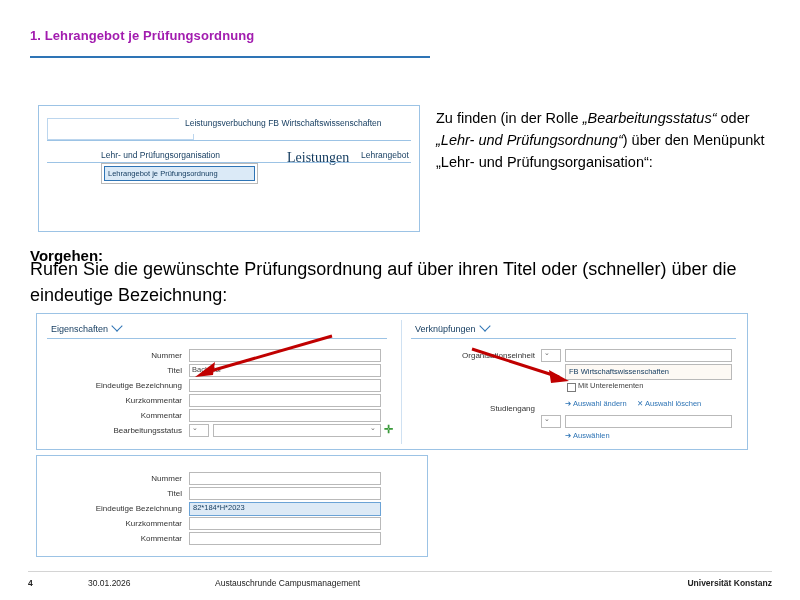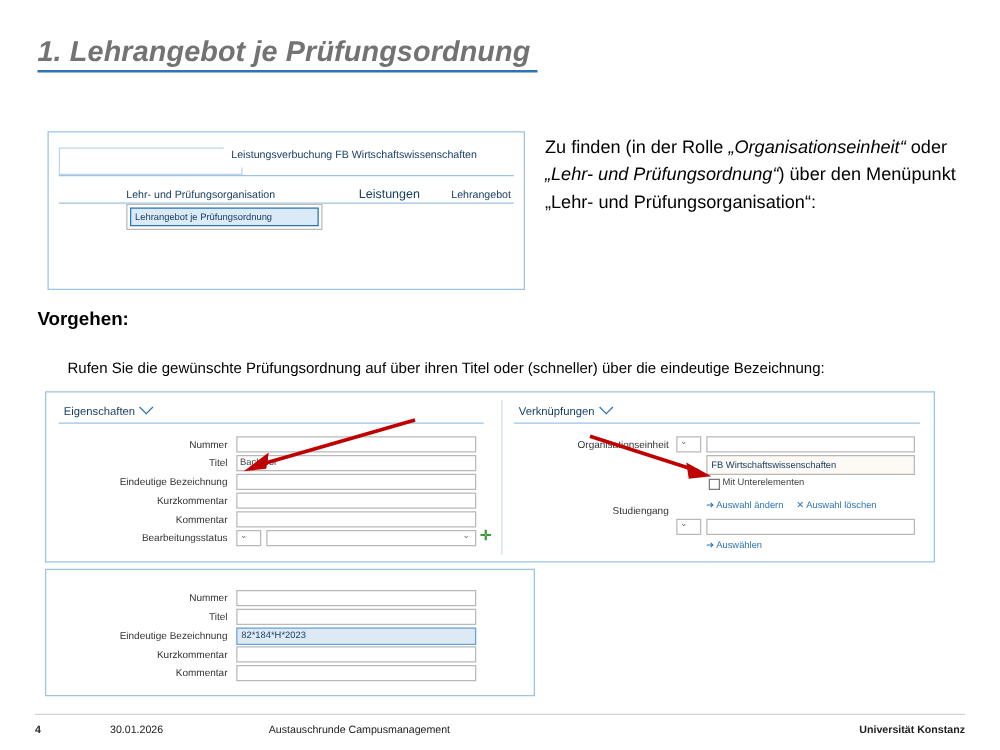--- a/index.html
+++ b/index.html
@@ -1,44 +1,44 @@
 <!DOCTYPE html>
 <html><head>
 <meta charset="utf-8">
 <style>
   html,body{margin:0;padding:0;}
   body{width:800px;height:600px;background:#ffffff;font-family:"Liberation Sans",sans-serif;color:#000;overflow:hidden;position:relative;}
   .slide{position:absolute;left:0;top:0;width:800px;height:600px;}
 
   
-  .title{position:absolute;left:30px;top:28px;font-size:23px;font-weight:bold;color:#737373;letter-spacing:0.1px;font-style:italic;}
+  .title{position:absolute;left:30px;top:28px;font-size:13px;font-weight:bold;color:#a21caf;letter-spacing:0.1px;}
   .title-rule{position:absolute;left:30px;top:56px;width:400px;height:2px;background:#2e74b5;}
   .subtitle{position:absolute;left:55px;top:62px;font-size:15px;color:#2e74b5;}
 
   
   .shot1{position:absolute;left:38px;top:105px;width:380px;height:125px;border:1px solid #9cc3e5;background:#ffffff;}
   .shot1 .whitebox{position:absolute;left:8px;top:12px;width:145px;height:20px;border:1px solid #bcd6ee;background:#fff;}
   .shot1 .headerbar{position:absolute;left:140px;top:10px;width:232px;height:18px;background:#ffffff;}
   .shot1 .headerbar-txt{position:absolute;left:146px;top:12px;font-size:8.5px;color:#123a5e;}
   .shot1 .rule{position:absolute;left:8px;top:34px;width:364px;height:1px;background:#9cc3e5;}
   .shot1 .nav-a{position:absolute;left:62px;top:44px;font-size:8.5px;color:#123a5e;}
-  .shot1 .nav-b{position:absolute;left:248px;top:44px;font-size:10px;color:#123a5e;}
+  .shot1 .nav-b{position:absolute;left:248px;top:44px;font-size:14px;color:#123a5e;font-family:Liberation Serif, serif;}
   .shot1 .nav-c{position:absolute;left:322px;top:44px;font-size:8.5px;color:#123a5e;}
   .shot1 .rule2{position:absolute;left:8px;top:56px;width:364px;height:1px;background:#9cc3e5;}
   .shot1 .menu{position:absolute;left:62px;top:57px;width:155px;background:#ffffff;border:1px solid #b9b9b9;}
   .shot1 .menu-item{font-size:7.5px;color:#123a5e;padding:3px 4px;line-height:1.25;}
   .shot1 .menu-item.sel{background:#dbeaf7;border:1px solid #2e74b5;margin:2px;padding:2px 3px;}
 
   
   .rtext{position:absolute;left:436px;top:108px;width:338px;font-size:14.5px;line-height:1.5;color:#000;}
   .rtext i{font-style:italic;}
 
   
   .vorgehen{position:absolute;left:30px;top:247px;font-size:15px;font-weight:bold;}
-  .vtext{position:absolute;left:30px;top:286px;width:740px;font-size:12px;line-height:1.45;margin-left:24px;}
+  .vtext{position:absolute;left:30px;top:256px;width:740px;font-size:18px;line-height:1.45;}
 
   
   .shot2{position:absolute;left:36px;top:313px;width:710px;height:135px;border:1px solid #9cc3e5;background:#ffffff;}
   .panel-title{position:absolute;font-size:9px;color:#123a5e;}
   .chev{display:inline-block;width:7px;height:7px;border-right:1px solid #2e74b5;border-bottom:1px solid #2e74b5;transform:rotate(45deg);margin-left:5px;vertical-align:2px;}
   .divline{position:absolute;background:#9cc3e5;height:1px;}
   .vdiv{position:absolute;background:#cfe1f2;width:1px;}
   .lbl{position:absolute;font-size:8px;color:#333;text-align:right;}
   .fld{position:absolute;border:1px solid #b9b9b9;background:#fff;height:11px;}
   .fld.small{width:18px;}
@@ -80,21 +80,21 @@
     <div class="nav-b">Leistungen</div>
     <div class="nav-c">Lehrangebot</div>
     <div class="rule2"></div>
     <div class="menu">
       <div class="menu-item sel">Lehrangebot je Prüfungsordnung</div>
     </div>
   </div>
 
   <div class="rtext">
     <span>Zu finden (in der Rolle</span>
-    <i>„Organisationseinheit“</i><span> oder </span><i>„Lehr- und Prüfungsordnung“</i><span>) über den Menüpunkt „Lehr- und Prüfungsorganisation“:</span>
+    <i>„Bearbeitungsstatus“</i><span> oder </span><i>„Lehr- und Prüfungsordnung“</i><span>) über den Menüpunkt „Lehr- und Prüfungsorganisation“:</span>
   </div>
 
   <div class="vorgehen">Vorgehen:</div>
   <div class="vtext">Rufen Sie die gewünschte Prüfungsordnung auf über ihren Titel oder (schneller) über die eindeutige Bezeichnung:</div>
 
   <div class="shot2">
     <div class="panel-title" style="left:14px;top:8px;">
       <span>Eigenschaften</span><span class="chev"></span>
     </div>
     <div class="divline" style="left:10px;top:24px;width:340px;"></div>

